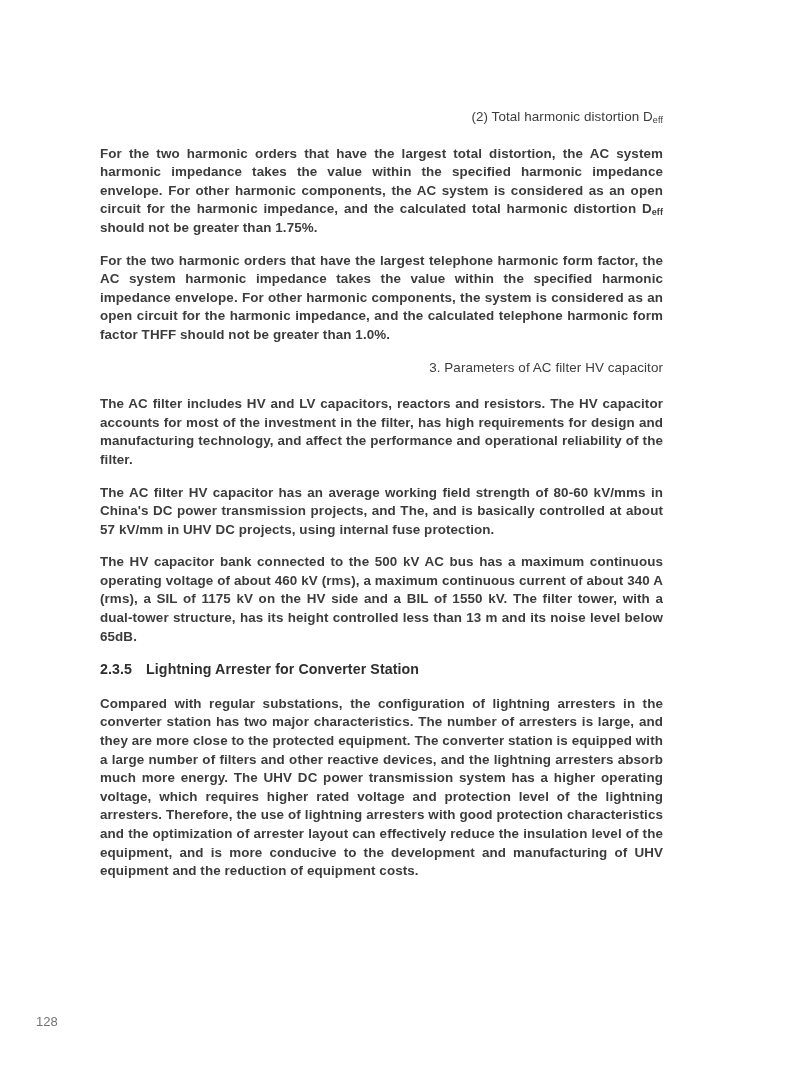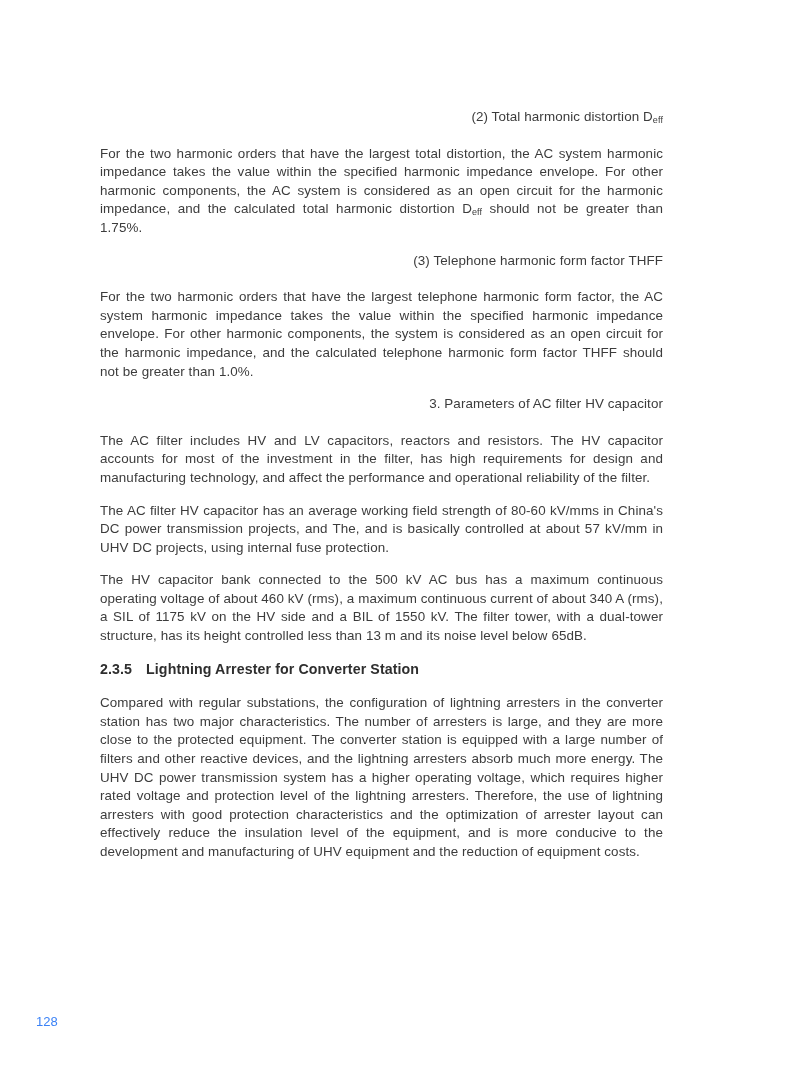--- a/index.html
+++ b/index.html
@@ -21,20 +21,21 @@
     left: 100px;
     top: 108px;
     width: 563px;
     font-size: 13.4px;
     line-height: 18.6px;
     letter-spacing: 0.1px;
   }
   .para {
     margin: 0 0 14px 0;
     text-align: justify;
+    font-weight: bold;
   }
   .plain-heading {
     margin: 0 0 18px 0;
     text-align: right;
   }
   sub.subscript {
     font-size: 9px;
     line-height: 0;
     vertical-align: -2px;
   }
@@ -55,34 +56,33 @@
     margin-right: 14px;
   }
   .sub-section-heading .heading-number {
     margin-right: 12px;
   }
   .page-number {
     position: absolute;
     left: 36px;
     top: 1014px;
     font-size: 13px;
-    color: #3b82f6;
+    color: #737373;
   }
 </style>
 </head>
 <body>
 
 <div class="page">
   <div class="text-block">
 
     <p class="plain-heading"><span>(2) Total harmonic distortion D</span><sub class="subscript">eff</sub></p>
 
     <p class="para"><span>For the two harmonic orders that have the largest total distortion, the AC system harmonic impedance takes the value within the specified harmonic impedance envelope. For other harmonic components, the AC system is considered as an open circuit for the harmonic impedance, and the calculated total harmonic distortion D</span><sub class="subscript">eff</sub><span> should not be greater than 1.75%.</span></p>
 
-    <p class="plain-heading">(3) Telephone harmonic form factor THFF</p>
 
     <p class="para">For the two harmonic orders that have the largest telephone harmonic form factor, the AC system harmonic impedance takes the value within the specified harmonic impedance envelope. For other harmonic components, the system is considered as an open circuit for the harmonic impedance, and the calculated telephone harmonic form factor THFF should not be greater than 1.0%.</p>
 
     <p class="plain-heading">3. Parameters of AC filter HV capacitor</p>
 
     <p class="para">The AC filter includes HV and LV capacitors, reactors and resistors. The HV capacitor accounts for most of the investment in the filter, has high requirements for design and manufacturing technology, and affect the performance and operational reliability of the filter.</p>
 
     <p class="para">The AC filter HV capacitor has an average working field strength of 80-60 kV/mms in China's DC power transmission projects, and The, and is basically controlled at about 57 kV/mm in UHV DC projects, using internal fuse protection.</p>
 
     <p class="para">The HV capacitor bank connected to the 500 kV AC bus has a maximum continuous operating voltage of about 460 kV (rms), a maximum continuous current of about 340 A (rms), a SIL of 1175 kV on the HV side and a BIL of 1550 kV. The filter tower, with a dual-tower structure, has its height controlled less than 13 m and its noise level below 65dB.</p>

